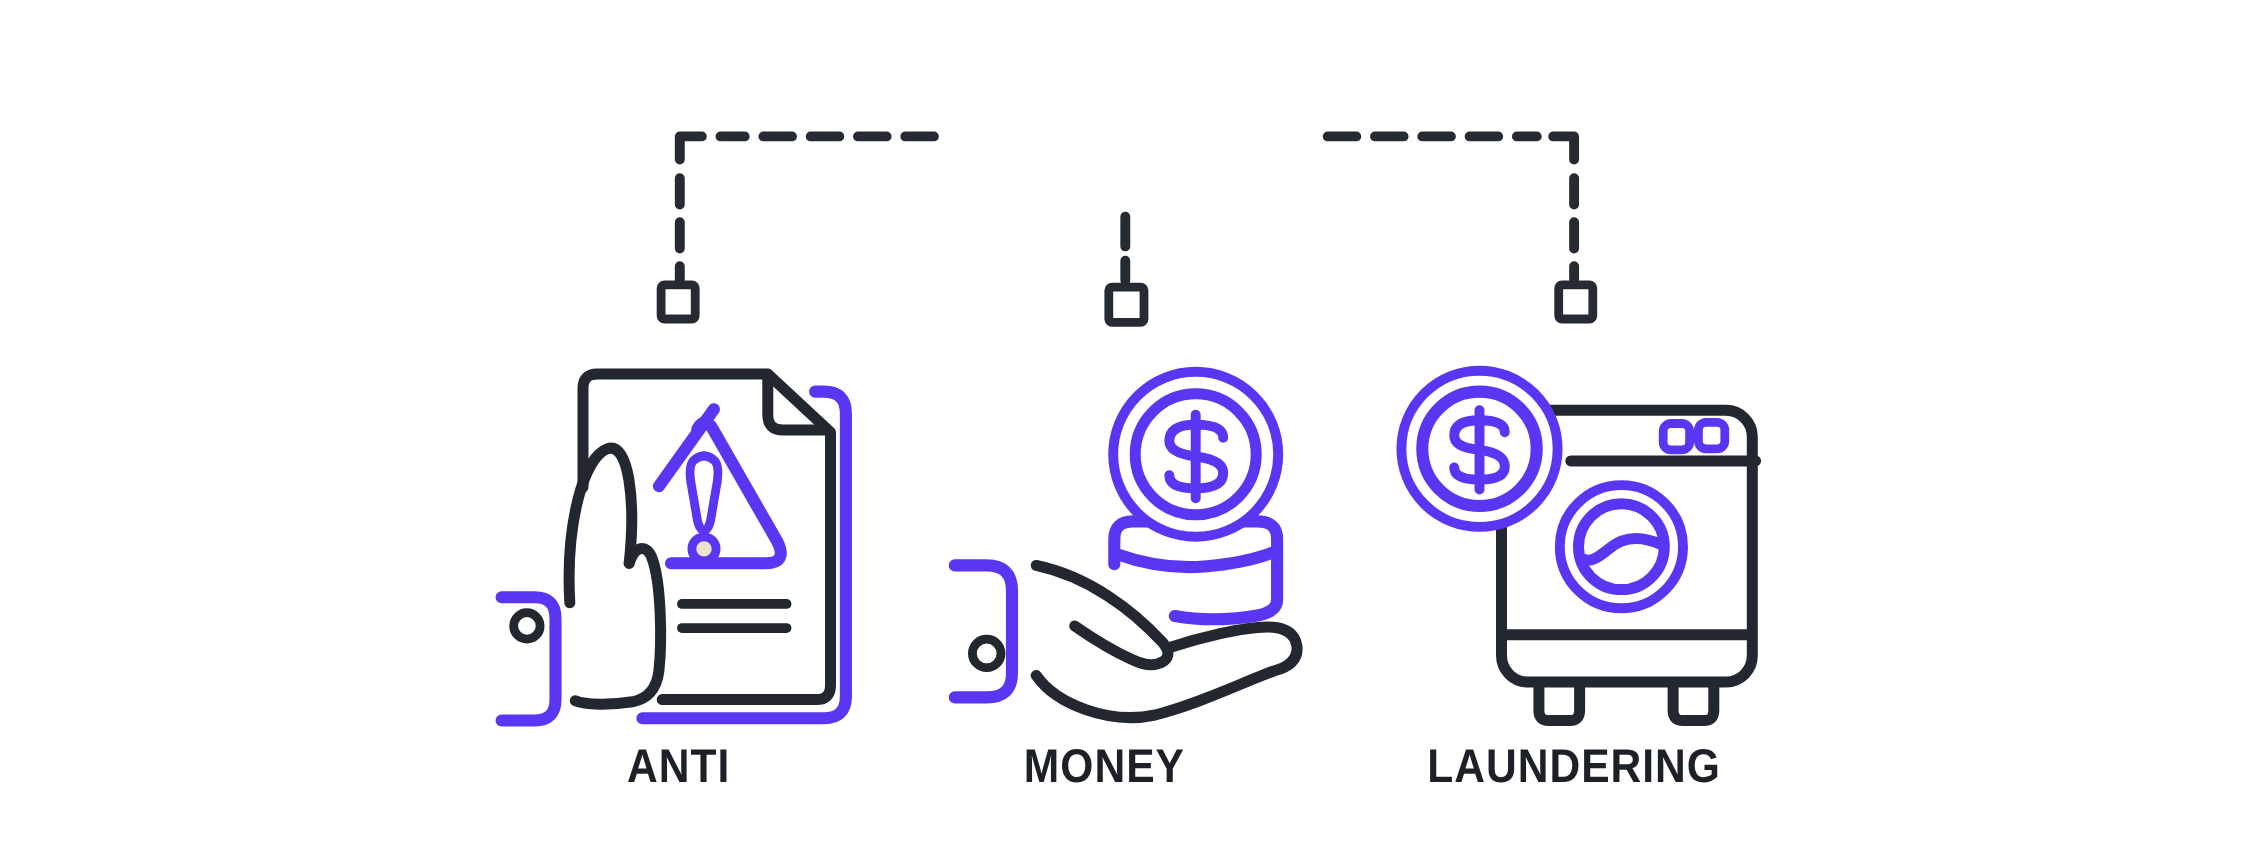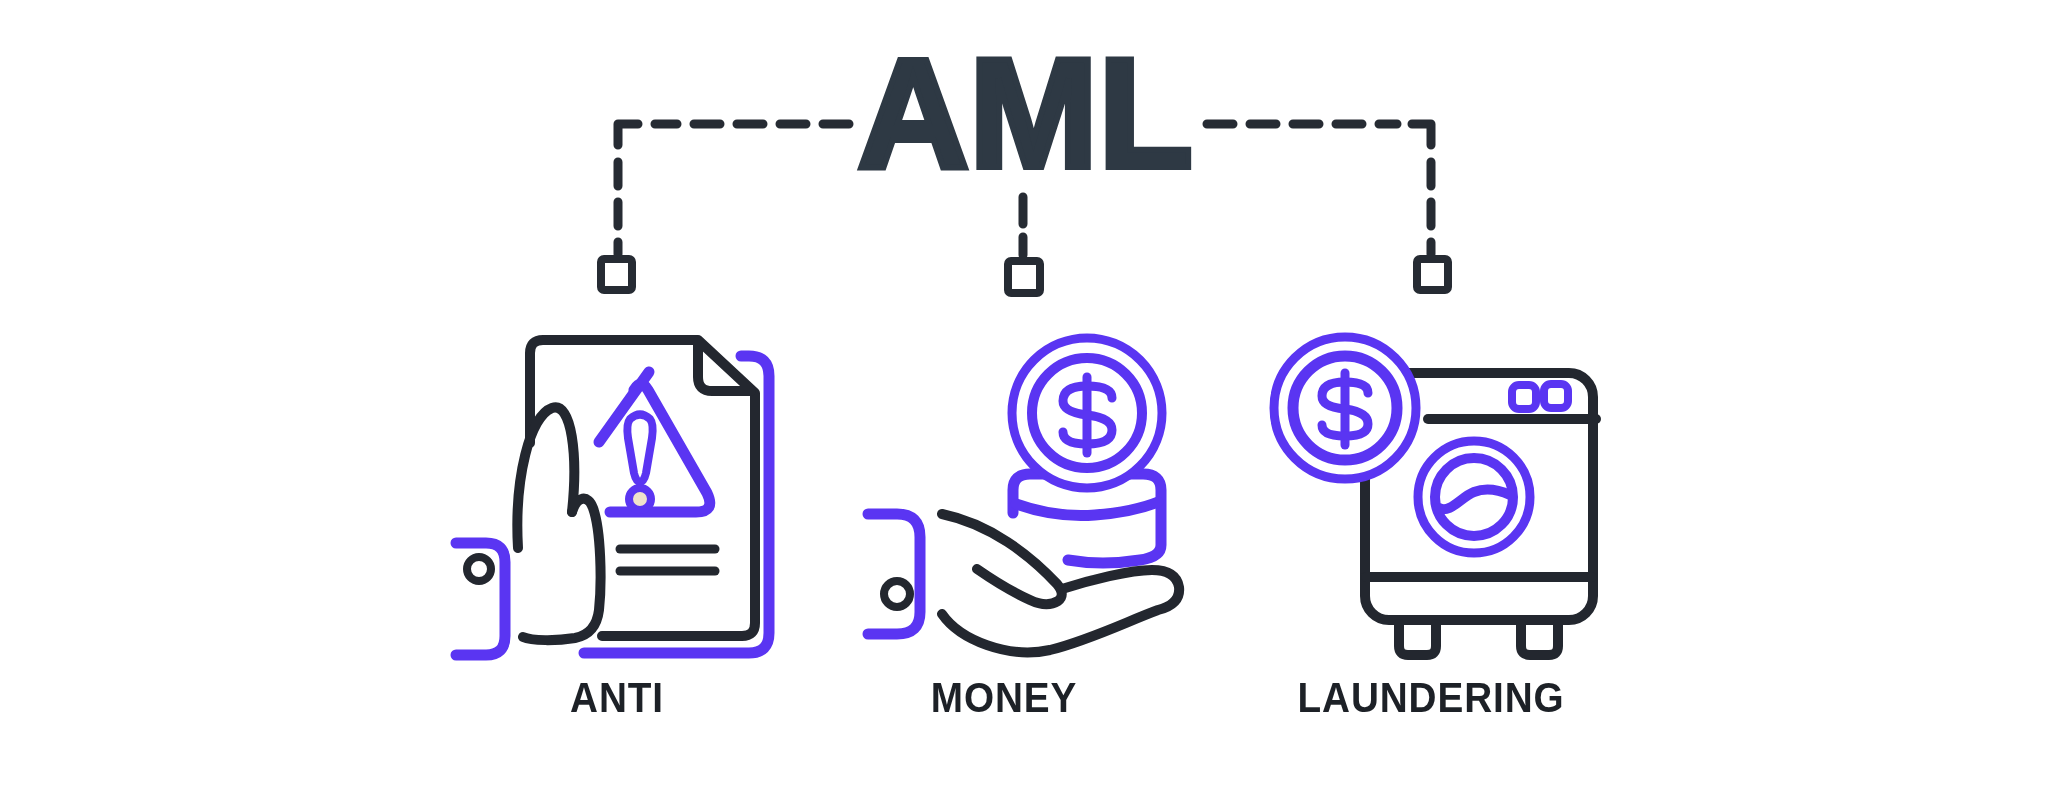--- a/index.html
+++ b/index.html
@@ -40,21 +40,20 @@
   .dash-h{stroke-dasharray:26 17;}
   .dash-v{stroke-dasharray:24 16;}
   .conn-sq{fill:#ffffff;stroke:var(--connector);stroke-width:8;}
   .w8{stroke-width:8;} .w9{stroke-width:9;} .w10{stroke-width:10;} .w11{stroke-width:11;}
 </style>
 </head>
 <body>
 
 <div class="stage">
 
-  <div class="title">AML</div>
 
   <svg style="left:0;top:0" width="2048" height="788" viewBox="0 0 2048 788">
     <g>
       <path class="conn dash-h" d="M 849 124 H 655"></path>
       <path class="conn" d="M 638 124 H 618 V 145"></path>
       <path class="conn dash-v" d="M 618 162 V 254"></path>
       <rect class="conn-sq" x="601" y="259" width="31" height="31" rx="3"></rect>
     </g>
     <g>
       <path class="conn" stroke-dasharray="27 13" d="M 1023 197 V 255"></path>

